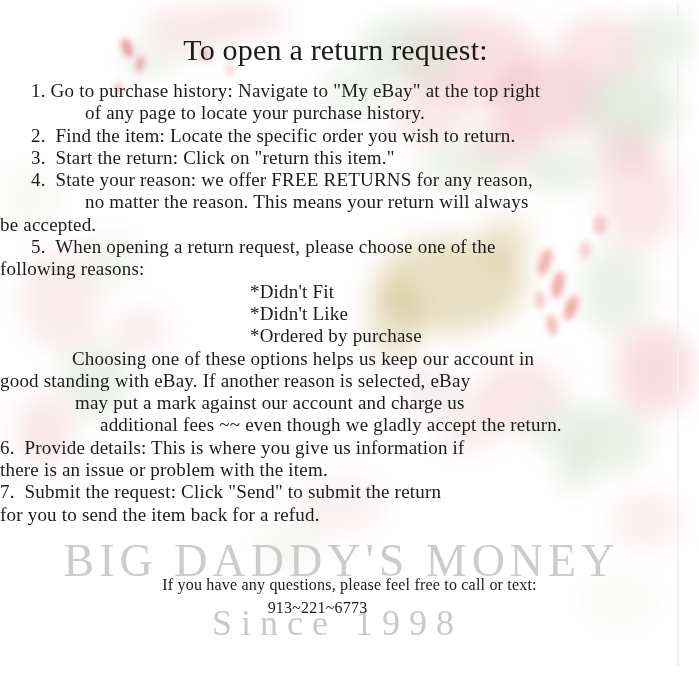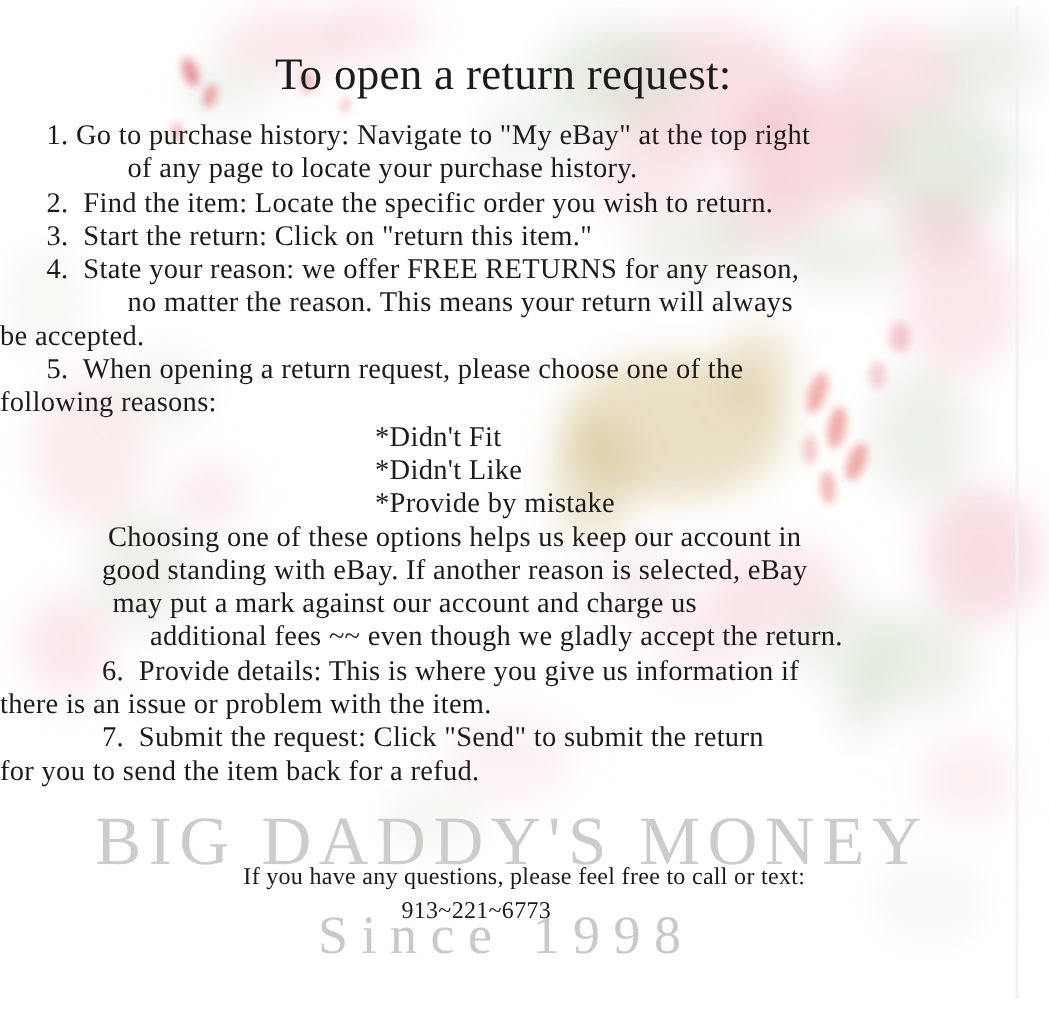--- a/index.html
+++ b/index.html
@@ -25,21 +25,21 @@
     text-align:center;font-size:30px;z-index:2;
     transform:translateX(-14px);
     letter-spacing:.2px;
   }
   .body-text{
     position:absolute;top:80px;left:0;width:100%;z-index:2;
     font-size:19px;line-height:22.3px;letter-spacing:.2px;
   }
   .body-text div{white-space:pre;}
   .x63{padding-left:31px;}
-  .x68{padding-left:68px;}
+  .x68{}
   .x72{padding-left:72px;}
   .x75{padding-left:75px;}
   .x78{padding-left:78px;margin-left:22px;}
   .x85{padding-left:85px;}
   .x90{}
   .x250{padding-left:250px;}
   .footer{
     position:absolute;top:574px;left:0;width:100%;z-index:2;
     text-align:center;font-size:16px;line-height:22.5px;letter-spacing:.2px;
   }
@@ -135,21 +135,21 @@
     <div class="x85">of any page to locate your purchase history.</div>
     <div class="x63">2.  Find the item: Locate the specific order you wish to return.</div>
     <div class="x63">3.  Start the return: Click on "return this item."</div>
     <div class="x63">4.  State your reason: we offer FREE RETURNS for any reason,</div>
     <div class="x85">no matter the reason. This means your return will always</div>
     <div class="x90">be accepted.</div>
     <div class="x63">5.  When opening a return request, please choose one of the</div>
     <div class="x90">following reasons:</div>
     <div class="x250">*Didn't Fit</div>
     <div class="x250">*Didn't Like</div>
-    <div class="x250">*Provide by mistake</div>
+    <div class="x250">*Ordered by purchase</div>
     <div class="x72">Choosing one of these options helps us keep our account in</div>
     <div class="x68">good standing with eBay. If another reason is selected, eBay</div>
     <div class="x75">may put a mark against our account and charge us</div>
     <div class="x78">additional fees ~~ even though we gladly accept the return.</div>
     <div class="x68">6.  Provide details: This is where you give us information if</div>
     <div class="x90">there is an issue or problem with the item.</div>
     <div class="x68">7.  Submit the request: Click "Send" to submit the return</div>
     <div class="x90">for you to send the item back for a refud.</div>
   </div>
 

